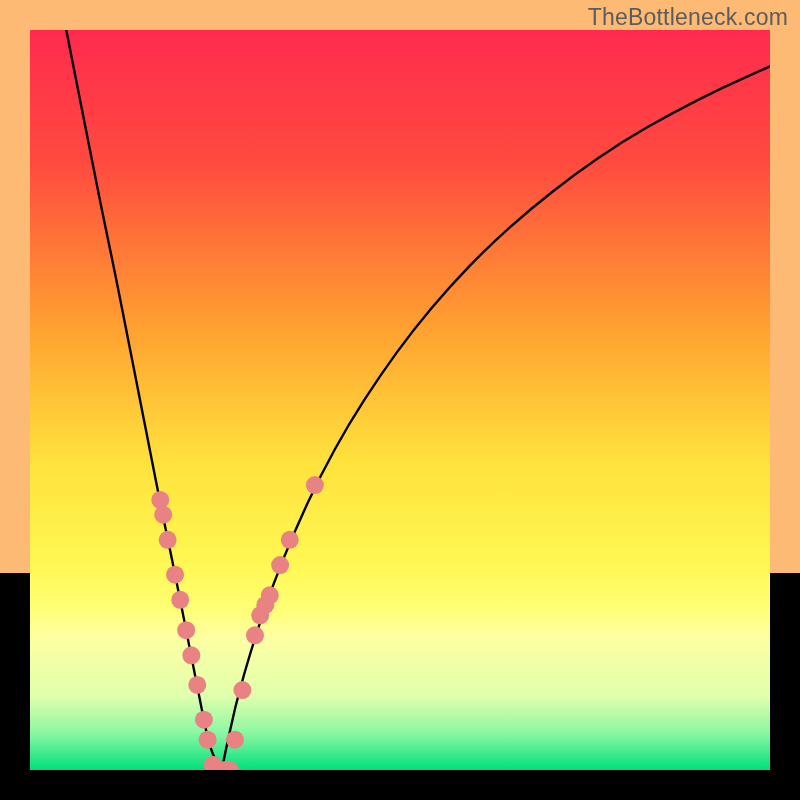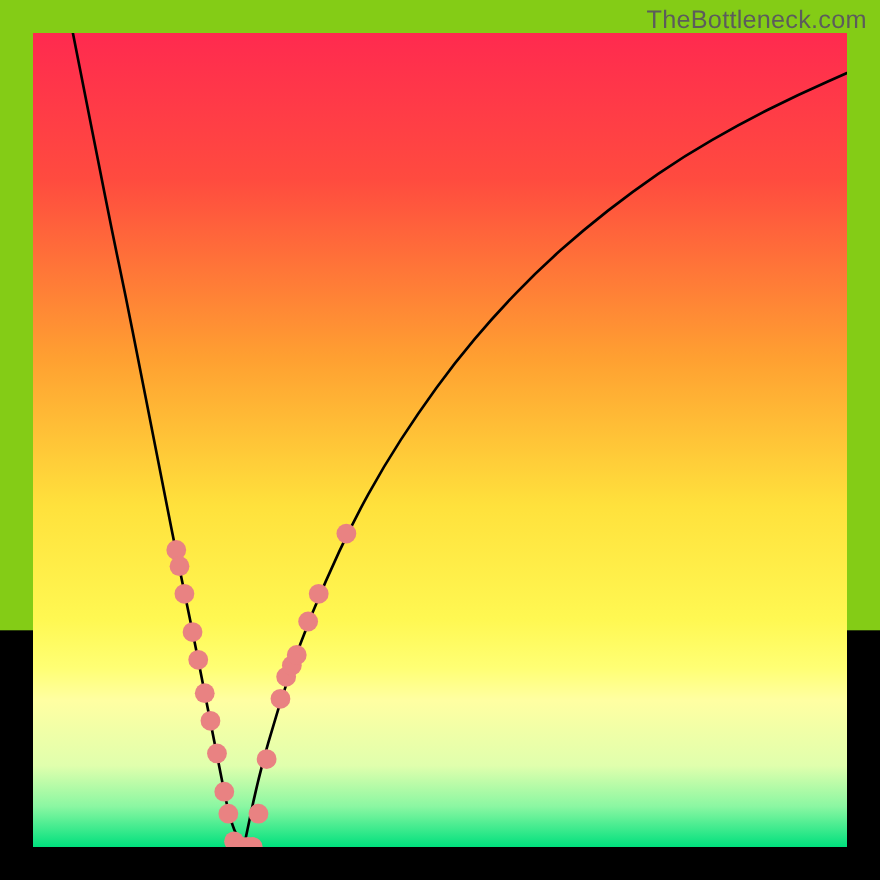--- a/index.html
+++ b/index.html
@@ -8,21 +8,21 @@
     width: 800px;
     height: 800px;
     overflow: hidden;
     background: #000;
     font-family: Arial, Helvetica, sans-serif;
   }
   .frame {
     position: relative;
     width: 800px;
     height: 573px;
-    background: #84cc16;
+    background: #fdba74;
   }
   .plot-area {
     position: absolute;
     left: 30px;
     top: 30px;
     width: 740px;
     height: 740px;
     overflow: hidden;
   }
   .gradient-bg {

